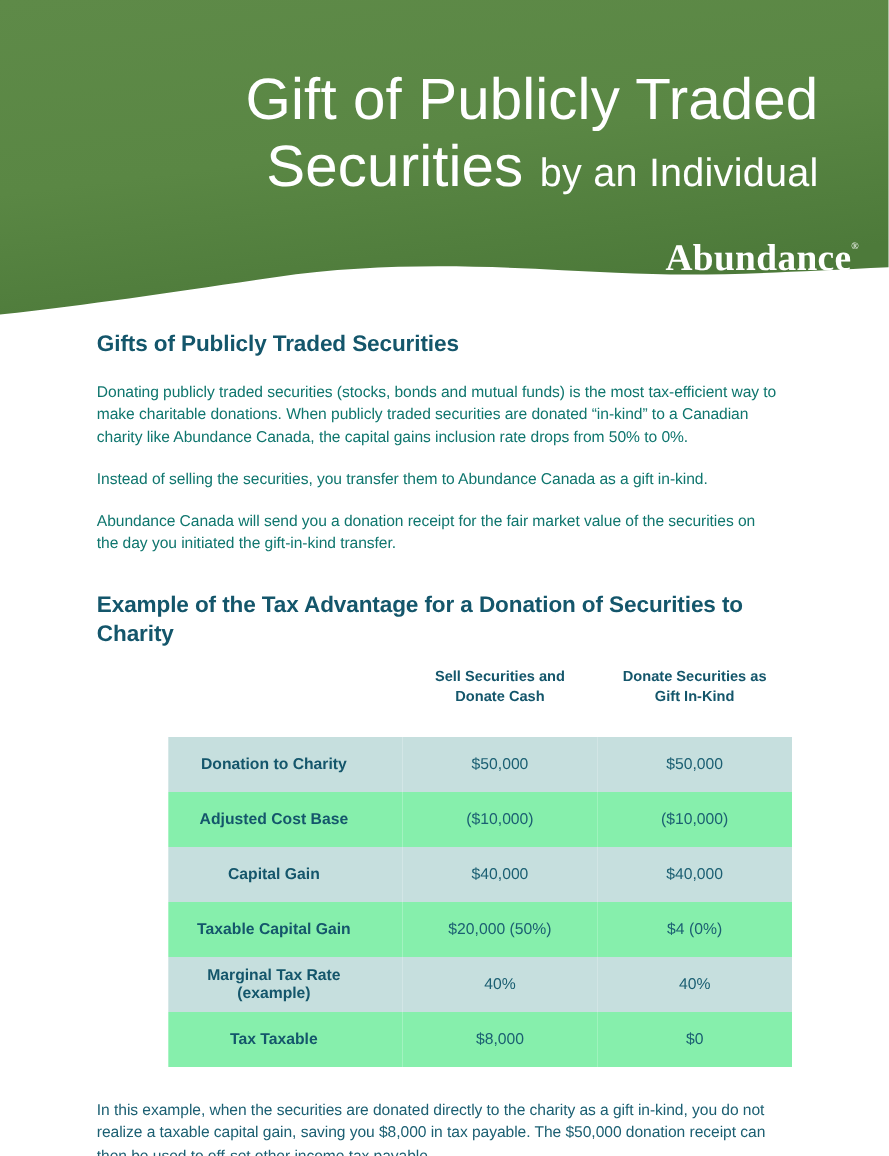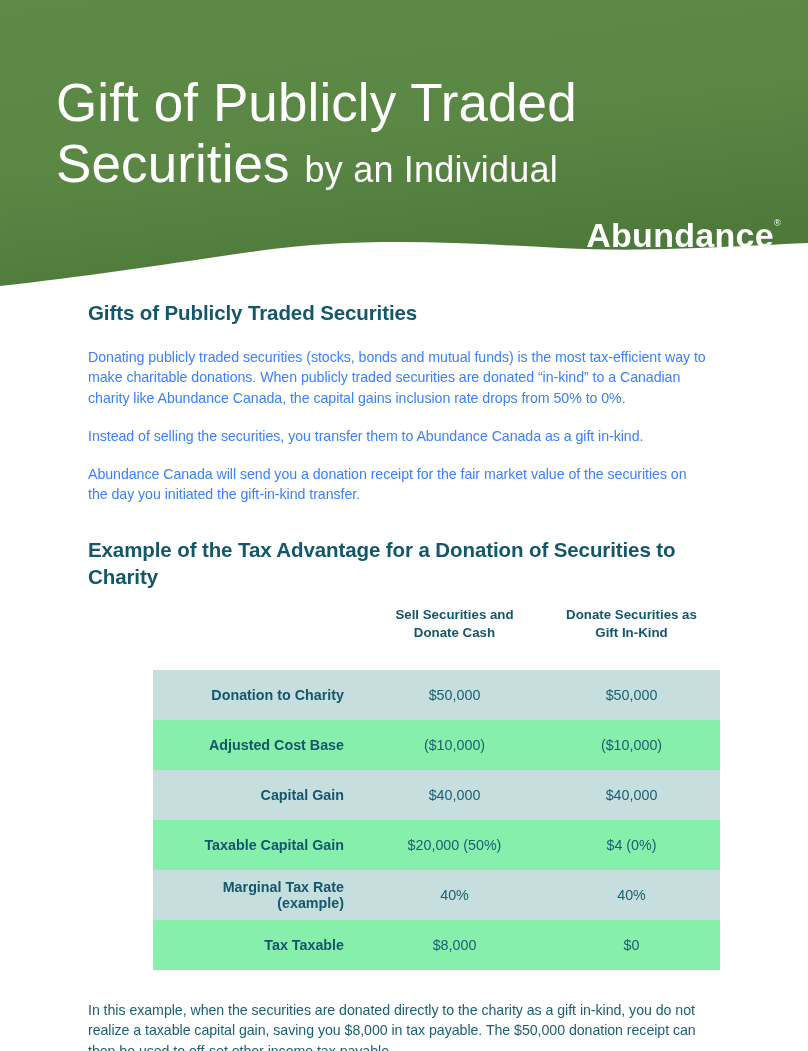--- a/index.html
+++ b/index.html
@@ -46,39 +46,40 @@
   .doc-title {
     position: absolute;
     left: 44px;
     top: 60px;
     width: 700px;
     color: #ffffff;
     font-weight: 300;
     font-size: 53px;
     line-height: 1.16;
     letter-spacing: 0.1px;
-    margin: 12px;
+    margin: 0;
     white-space: pre-line;
+    text-align: right;
   }
   .doc-title .sub {
     font-size: 36px;
     font-weight: 300;
     letter-spacing: 0.2px;
   }
 
   .logo {
     position: absolute;
     right: 34px;
     top: 218px;
     text-align: right;
     color: #ffffff;
     user-select: none;
   }
   .logo-word {
-    font-family: Liberation Sans, sans-serif;
+    font-family: Liberation Serif, serif;
     font-size: 34px;
     font-weight: 700;
     line-height: 1;
     letter-spacing: 0.3px;
     display: inline-block;
     position: relative;
   }
   .logo-reg {
     position: absolute;
     top: 1px;
@@ -118,21 +119,21 @@
   }
 
   .section-heading.first { padding-top: 5px; }
 
   .section-heading.wide {
     width: 625px;
     margin-top: 32px;
   }
 
   p.body-text {
-    color: #3b82f6;
+    color: #0f766e;
     font-size: 14.2px;
     line-height: 1.46;
     margin: 0;
     width: 620px;
     letter-spacing: -0.05px;
   }
   p.body-text.lead { margin-top: 20px; }
   p.body-text.gap { margin-top: 17px; }
 
   
@@ -162,21 +163,21 @@
   }
   .tax-table th.blank { background: transparent; }
 
   .tax-table td {
     height: 48px;
     font-size: 14.3px;
     color: #1b5f72;
     vertical-align: middle;
   }
   .tax-table td.row-label {
-    text-align: right;
+    text-align: center;
     font-weight: 700;
     padding-right: 22px;
     color: #14566b;
   }
   .tax-table td.row-value {
     text-align: center;
     font-weight: 400;
   }
   .tax-table tr.band td {
     background: #c6dfde;

